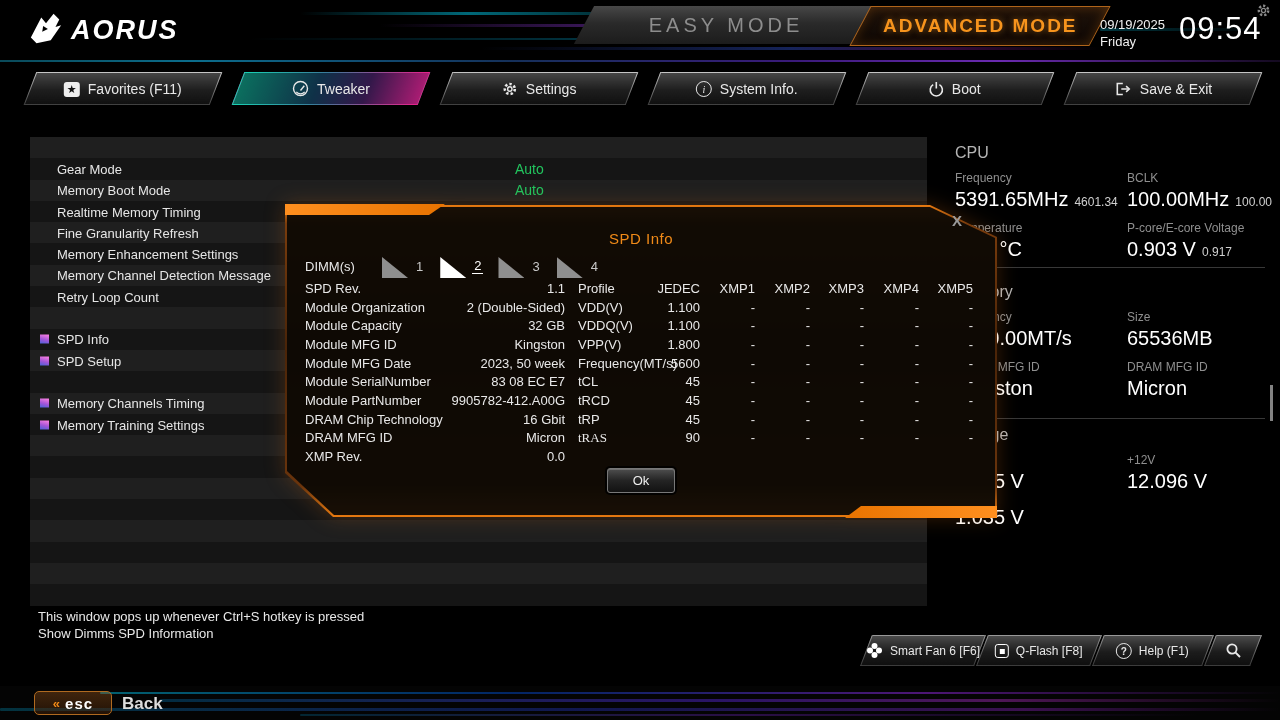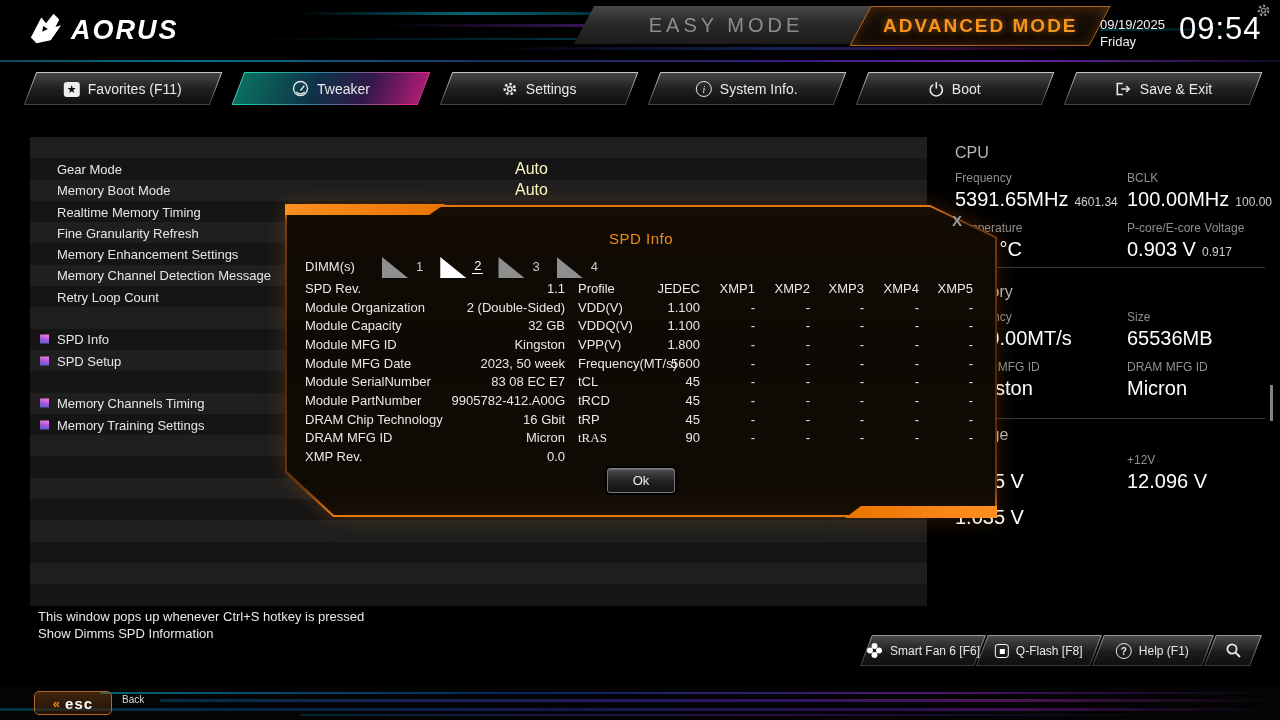--- a/index.html
+++ b/index.html
@@ -30,21 +30,21 @@
   .tab.active{background:linear-gradient(90deg,#0b6e5e,#0f3148 42%,#33184a 70%,#a81c72);border-image:linear-gradient(90deg,#19d2b4,#3a7a9a 45%,#e9218c) 1;}
   .tab-inner{transform:skewX(21deg);display:flex;align-items:center;gap:8px;color:#e8e8e8;font-size:14px;white-space:nowrap;}
   .tab-icon{display:flex;align-items:center;}
 
   
   .list{position:absolute;left:30px;top:137px;width:897px;z-index:1;}
   .srow{height:21.3px;position:relative;}
   .srow.even{background:#1f1f1f;}
   .srow.odd{background:#151515;}
   .srow-label{position:absolute;left:27px;top:50%;transform:translateY(-50%);color:#e6e6e6;font-size:13px;white-space:nowrap;}
-  .srow-value{position:absolute;left:485px;top:50%;transform:translateY(-50%);color:#fef9c3;font-size:16px;}
+  .srow-value{position:absolute;left:485px;top:50%;transform:translateY(-50%);color:#22c55e;font-size:14px;}
   .bullet{position:absolute;left:10px;top:50%;transform:translateY(-50%);width:9px;height:9px;background:linear-gradient(195deg,#ef7ae0 10%,#a455d8 55%,#5560d8 95%);}
 
   
   .side-sec{position:absolute;left:955px;width:312px;z-index:1;}
   .side-title{color:#b5b5b5;font-size:16px;margin-bottom:9px;}
   .sgrid{display:grid;grid-template-columns:172px 1fr;row-gap:10px;}
   .slbl{font-size:12px;color:#8f8f8f;margin-bottom:3px;white-space:nowrap;}
   .sval{font-size:20px;color:#fff;white-space:nowrap;margin-top:28px;}
   .ssub{font-size:12px;color:#d0d0d0;margin-left:6px;}
   .sdiv{position:absolute;left:950px;width:315px;height:1px;background:#383838;z-index:1;}
@@ -77,21 +77,21 @@
   
   .help{position:absolute;left:38px;top:608px;color:#e8e8e8;font-size:13px;line-height:17px;z-index:1;}
   .fbtn{position:absolute;top:635px;height:29px;transform:skewX(-21deg);background:linear-gradient(180deg,#4a4a4a,#1c1c1c 55%,#0f0f0f);border:1px solid;border-image:linear-gradient(180deg,#9a9a9a,#3a3a3a) 1;display:flex;align-items:center;justify-content:center;z-index:2;}
   .fbtn-inner{transform:skewX(21deg);display:flex;align-items:center;gap:7px;color:#e8e8e8;font-size:12px;white-space:nowrap;}
 
   
   .bbar{position:absolute;left:0;top:686px;width:1280px;height:34px;background:#040404;overflow:hidden;z-index:3;}
   .esc{position:absolute;left:34px;top:5px;width:76px;height:22px;border:1px solid #b06a20;border-radius:5px;background:linear-gradient(180deg,rgba(160,90,28,.38),rgba(60,30,8,.55));display:flex;align-items:center;justify-content:center;gap:5px;z-index:2;}
   .chev{color:#f08a18;font-weight:bold;font-size:13px;}
   .esckey{color:#fff;font-weight:bold;font-size:15px;letter-spacing:1px;}
-  .back{position:absolute;left:122px;top:8px;color:#ddd;font-size:10px;z-index:2;}
+  .back{position:absolute;left:122px;top:8px;color:#ddd;font-size:17px;z-index:2;font-weight:bold;}
 
   
   .icon-star{width:16px;height:15px;background:#ededed;border-radius:3px;color:#111;font-size:11px;display:flex;align-items:center;justify-content:center;}
   .icon-circle{width:14px;height:14px;border:1.4px solid #e8e8e8;border-radius:50%;display:flex;align-items:center;justify-content:center;font-size:10px;color:#e8e8e8;}
   .icon-qflash{width:12px;height:12px;border:1.6px solid #fff;border-radius:3px;display:flex;align-items:center;justify-content:center;}
   .icon-qflash span{width:5px;height:5px;background:#fff;display:block;}
 </style>
 </head>
 <body>
 

